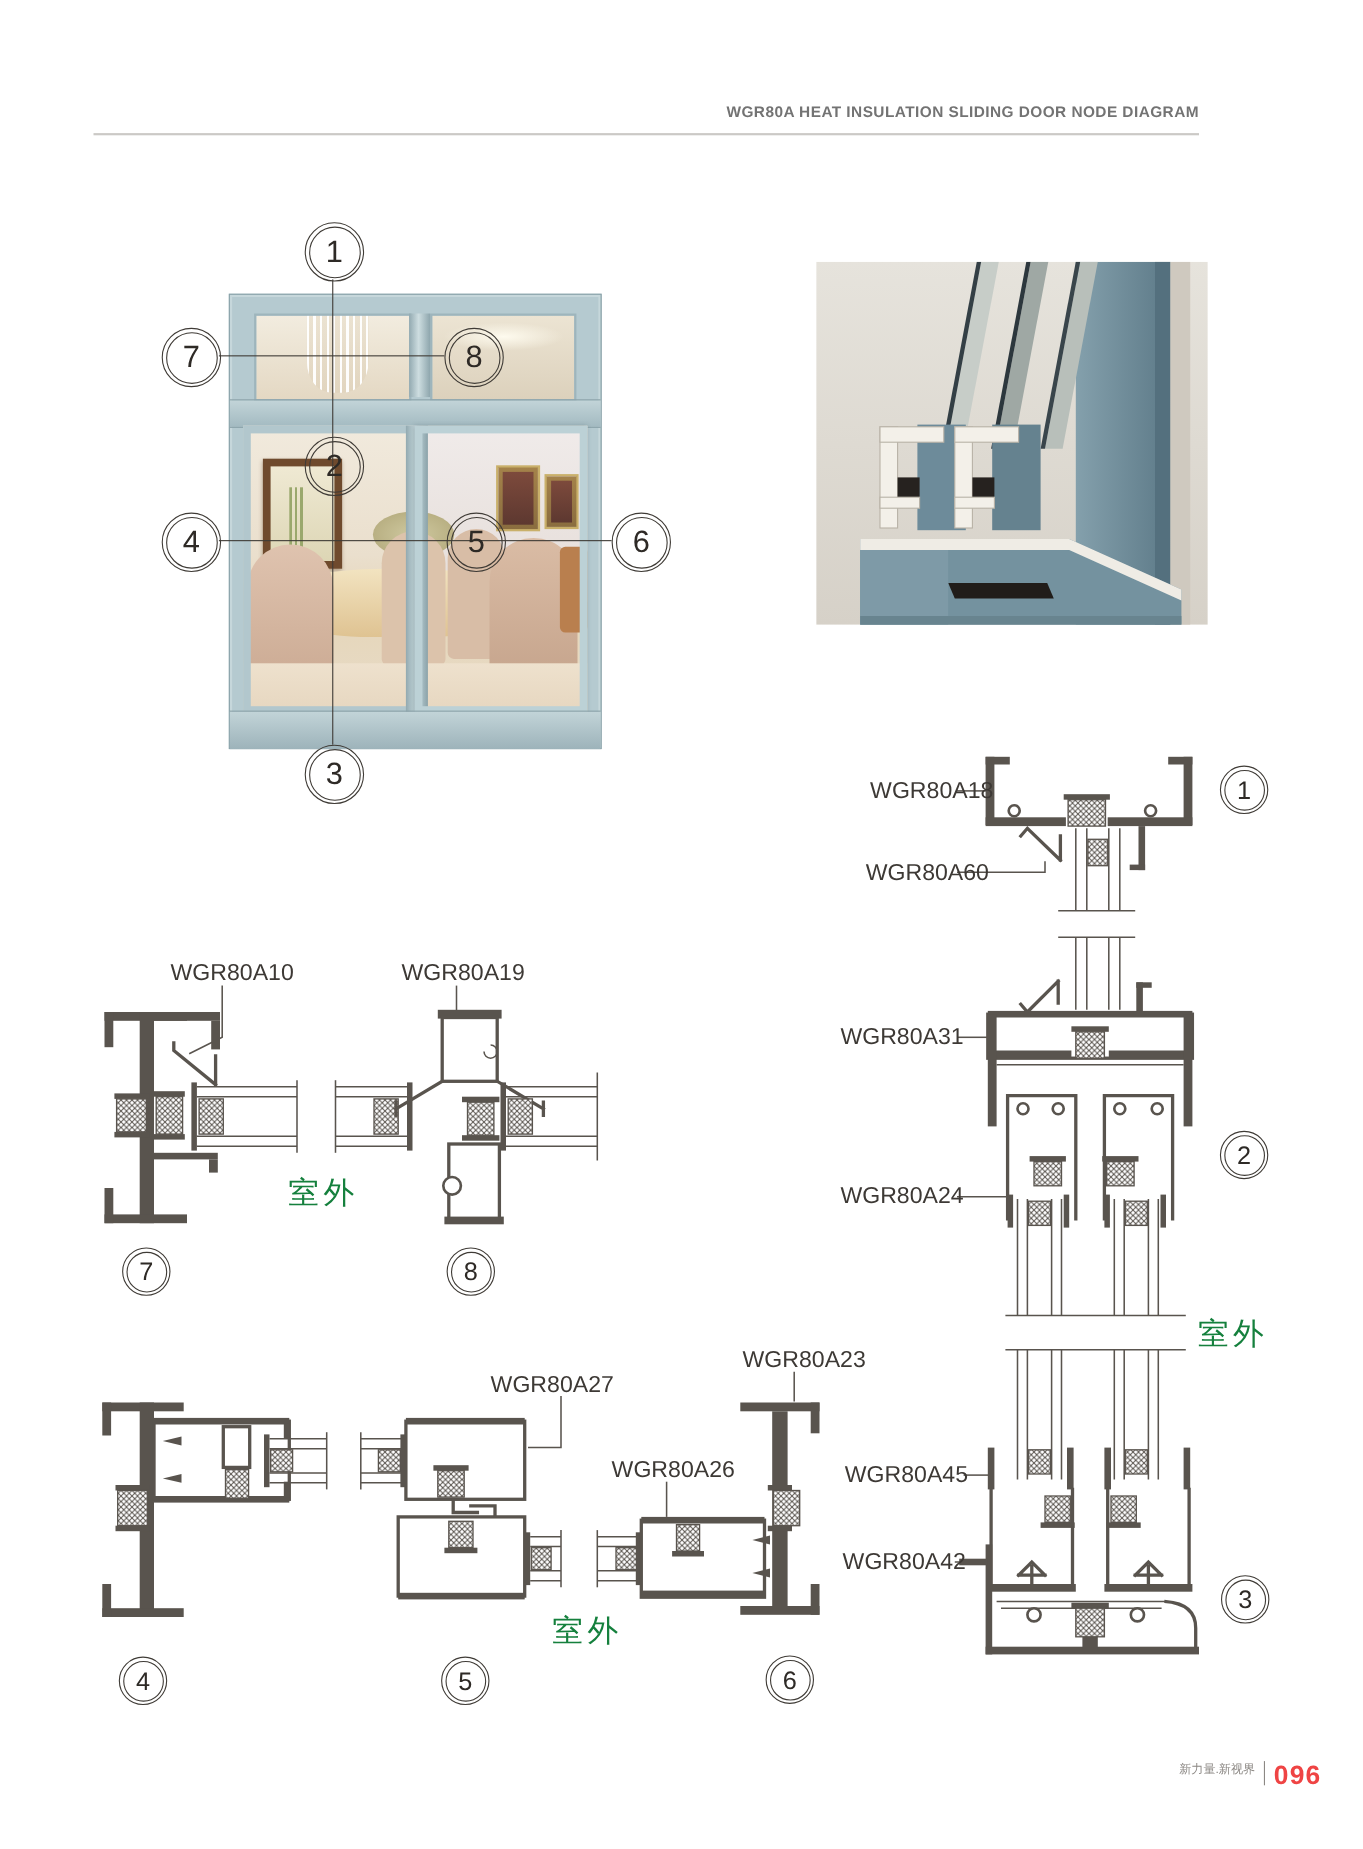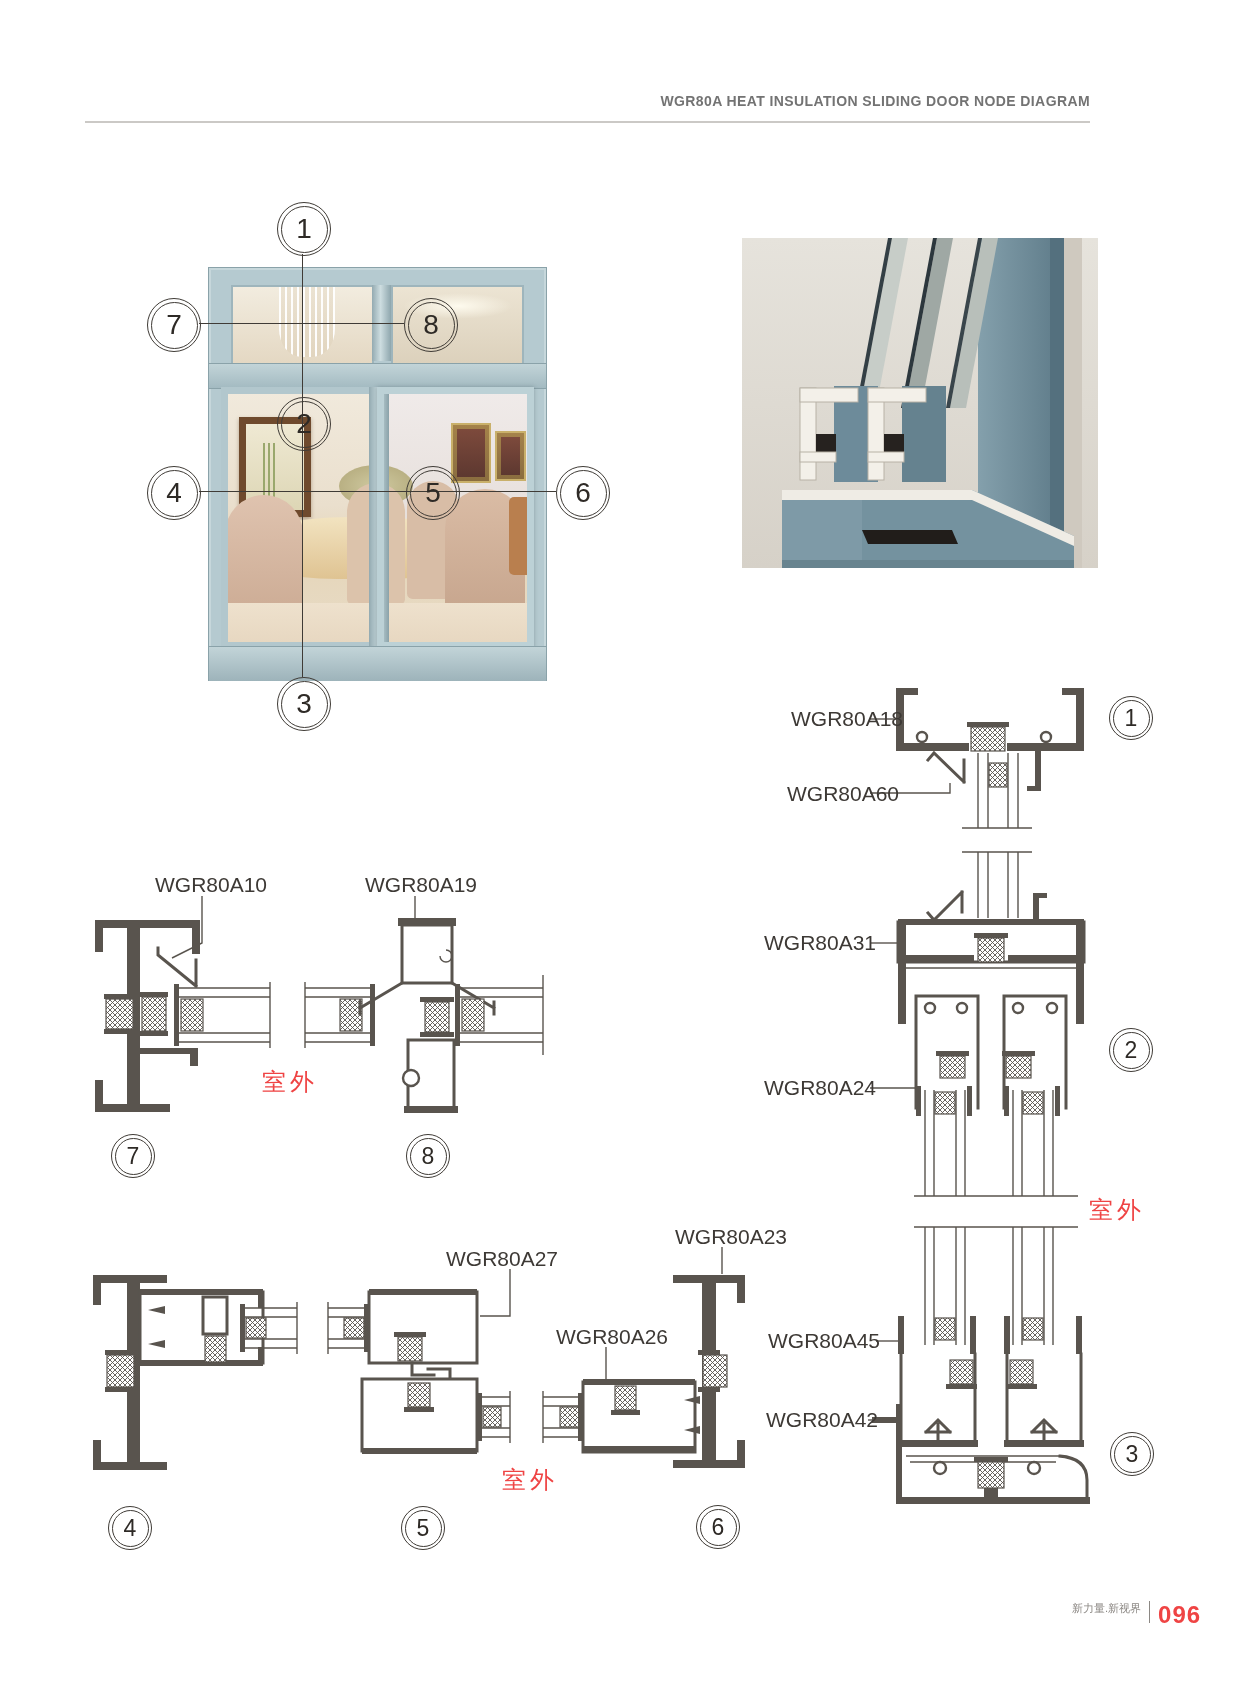--- a/index.html
+++ b/index.html
@@ -63,21 +63,21 @@
   .draw{position:absolute;left:0;top:0;z-index:2;}
   .pw{fill:#fff;stroke:#59544E;stroke-width:3;}
   .p{fill:none;stroke:#59544E;stroke-width:3;stroke-linecap:square;}
   .pf{fill:#59544E;stroke:none;}
   .pt{fill:none;stroke:#59544E;stroke-width:1.4;}
   .pc{fill:#fff;stroke:#59544E;stroke-width:2.4;}
   .ph{fill:url(#hx);stroke:#59544E;stroke-width:1.2;}
 
   
   .lbl{position:absolute;font-size:21px;color:#3d3935;white-space:nowrap;z-index:5;}
-  .outdoor{position:absolute;font-size:24px;color:#ef4444;letter-spacing:4px;white-space:nowrap;z-index:5;}
+  .outdoor{position:absolute;font-size:28px;color:#15803d;letter-spacing:4px;white-space:nowrap;z-index:5;}
 
   
   .footer{position:absolute;left:1072px;top:1601px;display:flex;align-items:flex-start;gap:8px;z-index:6;}
   .footer .tag{font-size:11px;color:#8c8884;}
   .footer .bar{width:1px;height:22px;background:#8c8884;}
   .footer .num{font-size:24px;font-weight:bold;color:#ef4444;letter-spacing:1px;}
 </style>
 </head>
 <body>
 

